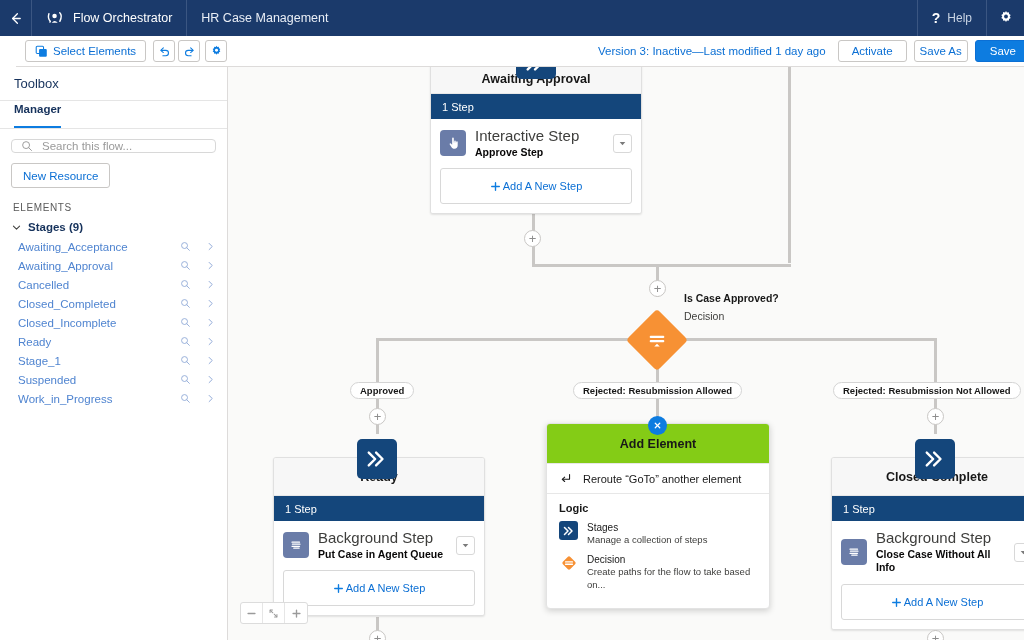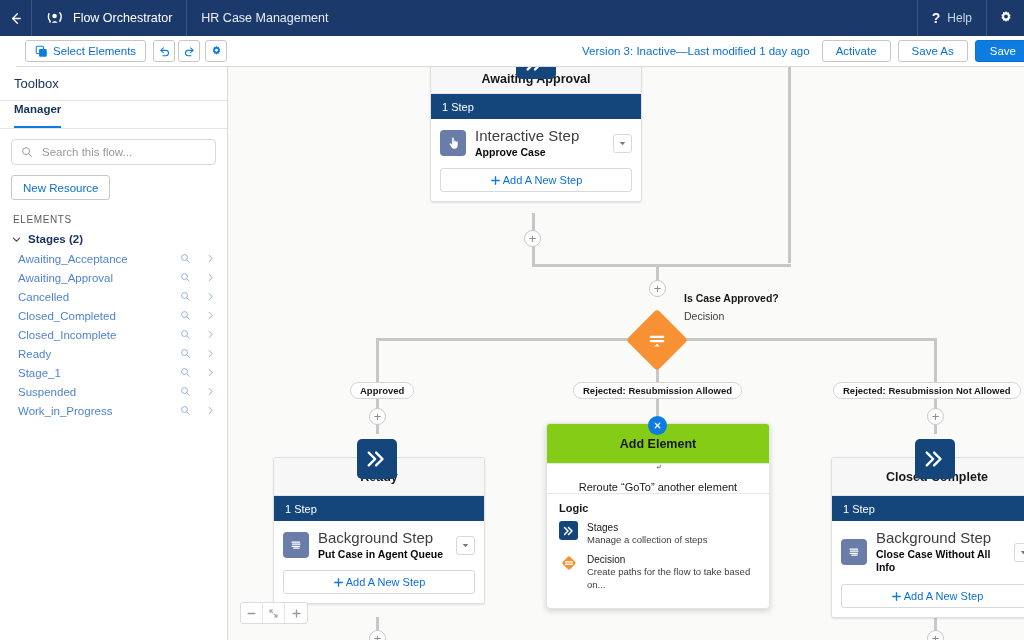--- a/index.html
+++ b/index.html
@@ -116,21 +116,21 @@
     border-bottom: 1px solid #e5e5e5;
   }
   .tbx-tab {
     font-size: 11.5px; font-weight: bold; color: #16325c;
     padding-bottom: 11px;
     border-bottom: 2px solid #0d7ce0;
     cursor: pointer;
   }
   .tbx-search-wrap { padding: 10px 11px 0 11px; }
   .tbx-search {
-    height: 26px; border: 1px solid #d8d8d8; border-radius: 4px;
+    height: 14px; border: 1px solid #d8d8d8; border-radius: 4px;
     display: flex; align-items: center; gap: 7px;
     padding: 0 9px; background: #fff;
     cursor: text;
     justify-content: space-between;
   }
   .tbx-search input {
     border: none; outline: none; flex: 1;
     font-size: 11.5px; color: #6b6b6b;
     font-family: "Liberation Sans", sans-serif;
     background: transparent;
@@ -228,21 +228,21 @@
   }
   .step-text { flex: 1; min-width: 0; }
   .step-kind { font-size: 15px; color: #3e3e3c; line-height: 1.25; }
   .step-name { font-size: 10.5px; font-weight: bold; color: #080707; line-height: 1.3; }
   .step-menu {
     width: 19px; height: 19px; border: 1px solid #d8d8d8; border-radius: 3px;
     background: #fff; display: flex; align-items: center; justify-content: center;
     cursor: pointer; flex: 0 0 19px;
   }
   .add-step-btn {
-    margin-top: 9px; height: 24px;
+    margin-top: 9px; height: 36px;
     border: 1px solid #d8d8d8; border-radius: 3px;
     background: #fff; color: #0b6fd4; font-size: 11px;
     display: flex; align-items: center; justify-content: center; gap: 2px;
     cursor: pointer;
   }
 
   
   .stage-badge {
     position: absolute; z-index: 7;
     width: 40px; height: 40px;
@@ -284,21 +284,21 @@
   }
   .ap-head {
     height: 40px; background: #84cc16;
     display: flex; align-items: center; justify-content: center;
     font-size: 12.5px; font-weight: bold; color: #181818;
     border-bottom: 1px solid #e7e7e7;
   }
   .ap-goto {
     height: 30px; display: flex; align-items: center; gap: 11px;
     padding: 0 12px; font-size: 11px; color: #181818;
-    border-bottom: 1px solid #e7e7e7; cursor: pointer; flex-direction: column;
+    border-bottom: 1px solid #e7e7e7; cursor: pointer;
   }
   .ap-section { padding: 8px 12px 10px 12px; }
   .ap-section-title { font-size: 11px; font-weight: bold; color: #181818; margin-bottom: 7px; }
   .ap-item { display: flex; gap: 9px; align-items: flex-start; margin-bottom: 7px; cursor: pointer; }
   .ap-ico { width: 19px; height: 19px; flex: 0 0 19px; display:flex;align-items:center;justify-content:center; }
   .ap-ico.sq { background: #14467b; border-radius: 3px; }
   .ap-t1 { font-size: 10px; color: #181818; line-height: 1.3; }
   .ap-t2 { font-size: 9.5px; color: #3e3e3c; line-height: 1.3; }
   .close-x {
     position: absolute; z-index: 21;
@@ -382,21 +382,21 @@
       <svg width="13" height="13" viewBox="0 0 20 20">
         <path d="M10 1.2l1.2 2 2.3-.5.4 2.3 2 1.2-1.3 1.9 1.3 1.9-2 1.2-.4 2.3-2.3-.5L10 15l-1.2-2-2.3.5-.4-2.3-2-1.2L5.4 8 4.1 6.1l2-1.2.4-2.3 2.3.5z" fill="#0d7ce0"></path>
         <circle cx="10" cy="8.1" r="2.3" fill="#ffffff"></circle>
       </svg>
     </button>
     <div class="spacer"></div>
     <span class="ver-text">Version 3: Inactive—Last modified 1 day ago</span>
     <button class="btn-outline mr6" style="padding:0 13px">
       <span>Activate</span>
     </button>
-    <button class="btn-outline mr6" style="padding:0 13px">
+    <button class="btn-outline mr6" style="padding:0 5px">
       <span>Save As</span>
     </button>
     <button class="btn-primary">
       <span>Save</span>
     </button>
   </div>
 
   <div class="toolbox">
     <div class="tbx-title">Toolbox</div>
     <div class="tbx-tabs">
@@ -412,21 +412,21 @@
       </div>
     </div>
     <div class="newres-wrap">
       <button class="btn-newres">New Resource</button>
     </div>
     <div class="elements-hd">ELEMENTS</div>
     <div class="stages-hd">
       <svg width="11" height="11" viewBox="0 0 16 16">
         <path d="M3.5 6 L8 10.5 L12.5 6" fill="none" stroke="#3e3e3c" stroke-width="1.5" stroke-linecap="round" stroke-linejoin="round"></path>
       </svg>
-      <span>Stages (2)</span>
+      <span>Stages (9)</span>
     </div>
     <div id="resource-list">
         <div class="res-row">
           <span class="res-name">Awaiting_Acceptance</span>
           <span class="res-icons">
             <span><svg width="11" height="11" viewBox="0 0 16 16">
                 <circle cx="6.6" cy="6.6" r="4.3" fill="none" stroke="#8fa8d6" stroke-width="1.3"></circle>
                 <line x1="9.9" y1="9.9" x2="13.6" y2="13.6" stroke="#8fa8d6" stroke-width="1.3" stroke-linecap="round"></line>
               </svg></span>
             <span><svg width="11" height="11" viewBox="0 0 16 16">
@@ -548,21 +548,21 @@
         <div class="stage-steps">1 Step</div>
         <div class="stage-body">
           <div class="step-row">
             <div class="step-icon">
               <svg width="15" height="15" viewBox="0 0 20 20">
                 <path d="M8.2 3.2a1.1 1.1 0 0 1 2.2 0v5.4h.6V7a1 1 0 0 1 2 0v1.8h.6V8a1 1 0 0 1 2 0v4.6c0 2.4-1.6 4.4-4.2 4.4-2.2 0-3.4-1-4.2-2.4L5 11.4a1 1 0 0 1 1.5-1.3l1.7 1.6z" fill="#ffffff"></path>
               </svg>
             </div>
             <div class="step-text">
               <div class="step-kind">Interactive Step</div>
-              <div class="step-name">Approve Case</div>
+              <div class="step-name">Approve Step</div>
             </div>
             <div class="step-menu">
               <svg width="9" height="9" viewBox="0 0 16 16">
                 <path d="M3 5.5 L8 11 L13 5.5 Z" fill="#7a7a7a"></path>
               </svg>
             </div>
           </div>
           <div class="add-step-btn">
             <svg width="11" height="11" viewBox="0 0 16 16">
               <line x1="8" y1="2.5" x2="8" y2="13.5" stroke="#0d7ce0" stroke-width="2" stroke-linecap="round"></line>

